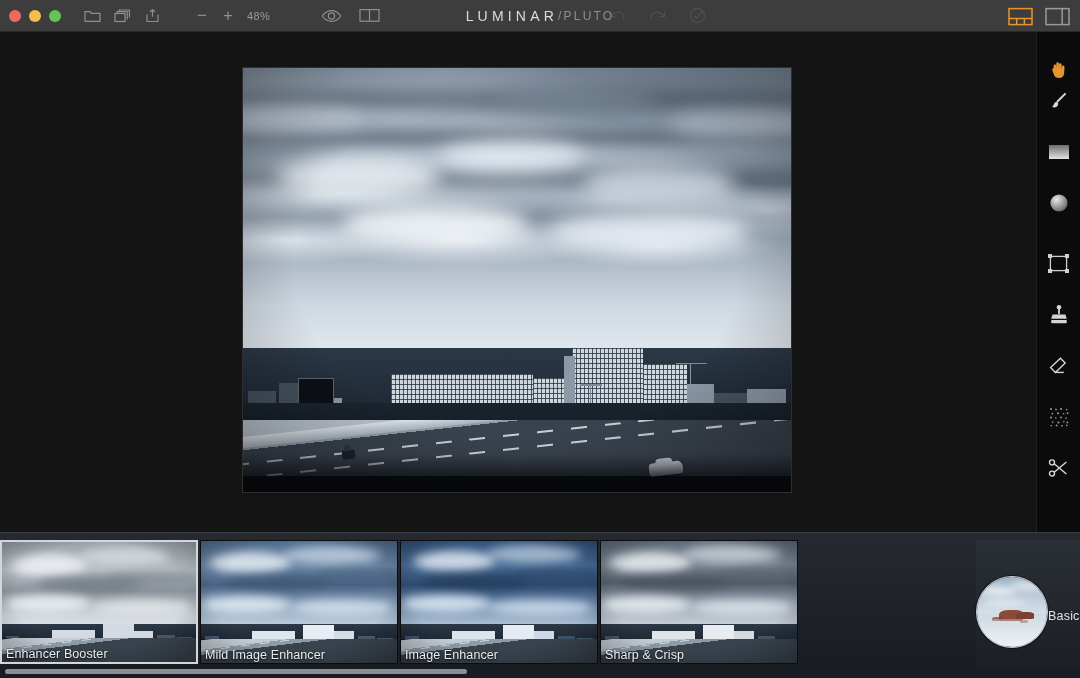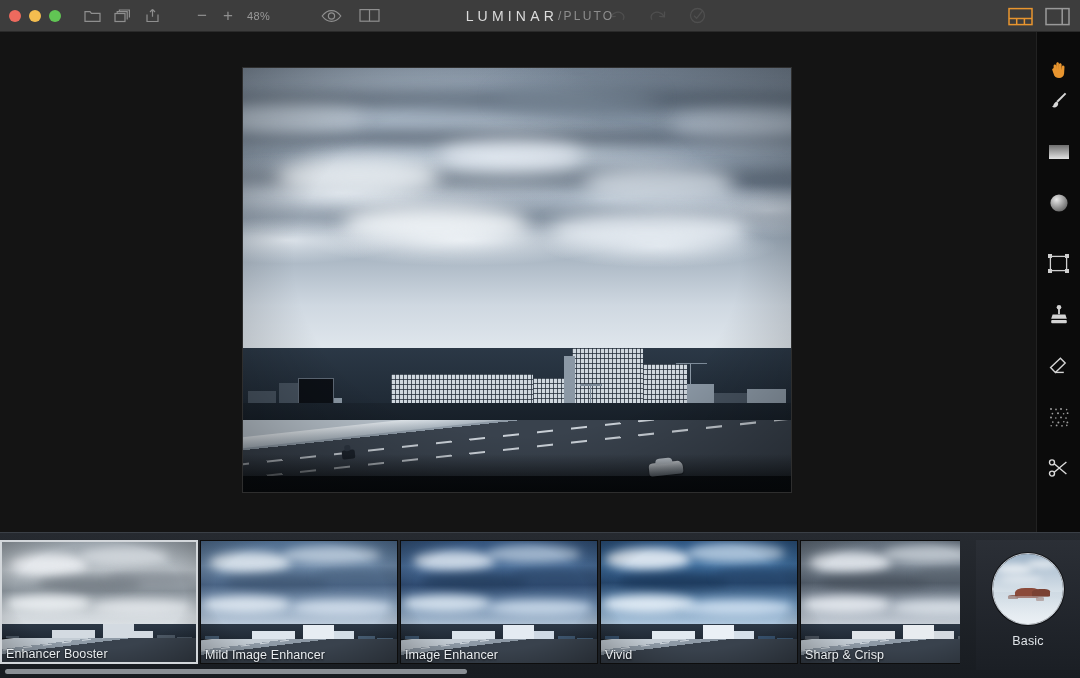--- a/index.html
+++ b/index.html
@@ -229,21 +229,21 @@
   .t-lane {
     position:absolute; left:-10%; width:125%; height:1px; top:14px;
     background:repeating-linear-gradient(to right, rgba(226,232,238,.8) 0 9px, transparent 9px 20px);
     transform:rotate(-7deg); transform-origin:left center;
   }
   .t-grad { position:absolute; inset:0; }
 
   .catzone {
     position:absolute; right:0; top:7px; width:104px; height:130px;
     background:linear-gradient(#2b2f36, #1b1f25);
-    display:flex; flex-direction:column; align-items:center; padding-top:13px;
+    display:flex; align-items:center; padding-top:13px;
   }
   .cat-circle {
     width:72px; height:72px; border-radius:50%;
     border:1px solid #c8cdd3;
     overflow:hidden; position:relative;
     box-shadow:0 0 0 1px rgba(0,0,0,.5);
   }
   .cc-sky {
     position:absolute; left:0; top:0; width:100%; height:54%;
     background:linear-gradient(#9fb4c8 0%, #b9c9d8 45%, #d6e0e8 100%);
@@ -613,45 +613,20 @@
           </div>
           <div class="t-road">
               <div class="t-deck"></div>
               <div class="t-lane"></div>
             </div>
           <div class="t-grad" style="background:radial-gradient(ellipse 80% 80% at 50% 45%, rgba(0,0,0,0) 55%, rgba(0,0,0,.4))"></div>
         </div>
         <div class="pname">Image Enhancer</div>
       </div>
 
-      <div class="preset">
-        <div class="thumb">
-          <div class="t-sky" style="background:linear-gradient(#2c5481 0%, #3f6f9f 24%, #27486f 44%, #6b92b8 66%, #b0c8de 88%, #dbe7f2 100%)"></div>
-          <div class="t-puff" style="left:2%;  top:6%;  width:44%; height:18%; background:rgba(242,247,252,.85)"></div>
-          <div class="t-puff" style="left:44%; top:2%;  width:50%; height:16%; background:rgba(206,223,239,.75)"></div>
-          <div class="t-puff" style="left:8%;  top:26%; width:58%; height:14%; background:rgba(24,52,84,.62)"></div>
-          <div class="t-puff" style="left:58%; top:22%; width:46%; height:13%; background:rgba(34,62,96,.58)"></div>
-          <div class="t-puff" style="left:0%;  top:44%; width:48%; height:15%; background:rgba(236,244,251,.88)"></div>
-          <div class="t-puff" style="left:42%; top:48%; width:56%; height:13%; background:rgba(216,231,245,.82)"></div>
-          <div class="t-city">
-            <div class="t-b d" style="left:2%; width:7%; height:38%; background:#36506c"></div>
-            <div class="t-b" style="left:26%; width:22%; height:66%; background:#e1e9f0"></div>
-            <div class="t-b" style="left:52%; width:16%; height:96%; background:#eaf0f6"></div>
-            <div class="t-b" style="left:68%; width:10%; height:62%; background:#d6e0ea"></div>
-            <div class="t-b d" style="left:80%; width:9%; height:40%; background:#36506c"></div>
-            <div class="t-b d" style="left:90%; width:8%; height:30%; background:#3d5a76"></div>
-          </div>
-          <div class="t-road">
-              <div class="t-deck"></div>
-              <div class="t-lane"></div>
-            </div>
-          <div class="t-grad" style="background:radial-gradient(ellipse 80% 80% at 50% 45%, rgba(0,0,0,0) 55%, rgba(0,0,0,.4))"></div>
-        </div>
-        <div class="pname">Vivid</div>
-      </div>
 
       <div class="preset">
         <div class="thumb">
           <div class="t-sky" style="background:linear-gradient(#5f6b78 0%, #7b8794 24%, #525d6a 44%, #98a3b0 66%, #c6ced7 88%, #e4e9ee 100%)"></div>
           <div class="t-puff" style="left:4%;  top:9%;  width:42%; height:17%; background:rgba(238,242,246,.82)"></div>
           <div class="t-puff" style="left:42%; top:3%;  width:50%; height:15%; background:rgba(212,218,225,.74)"></div>
           <div class="t-puff" style="left:10%; top:27%; width:56%; height:14%; background:rgba(70,79,90,.58)"></div>
           <div class="t-puff" style="left:58%; top:22%; width:44%; height:13%; background:rgba(84,93,104,.52)"></div>
           <div class="t-puff" style="left:0%;  top:45%; width:46%; height:14%; background:rgba(236,240,244,.84)"></div>
           <div class="t-puff" style="left:46%; top:48%; width:52%; height:13%; background:rgba(224,230,236,.8)"></div>

